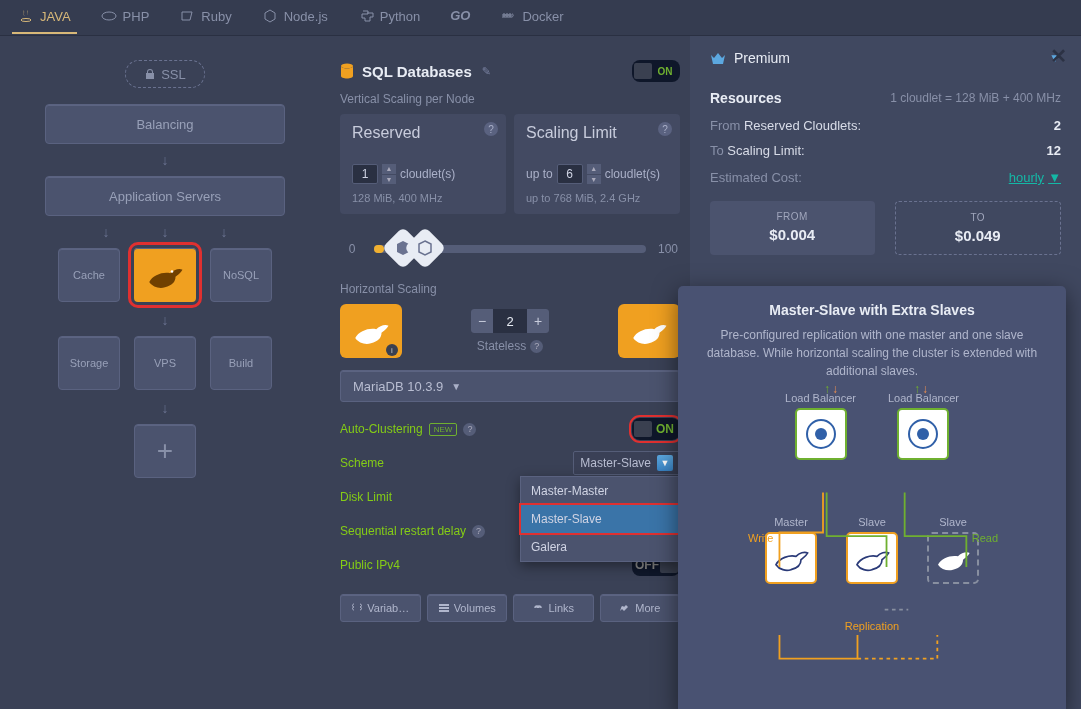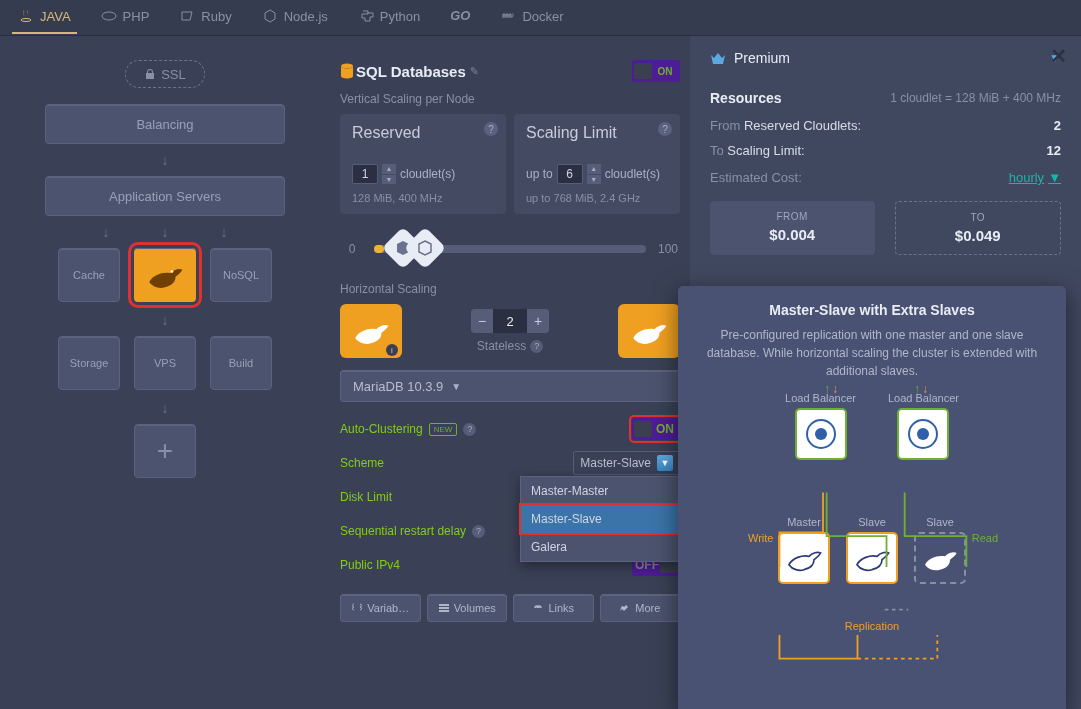--- a/index.html
+++ b/index.html
@@ -21,25 +21,25 @@
 .arrow-row { display: flex; justify-content: center; gap: 52px; margin: 8px 0; }
 .arrow-row.single { gap: 0; }
 .down-arrow { color: #6a7290; font-size: 14px; }
 .tile-row { display: flex; justify-content: center; gap: 14px; margin-bottom: 10px; }
 .tile { width: 62px; height: 54px; background: #4b536e; border: 1px solid #5a6280; border-radius: 4px; display: flex; align-items: center; justify-content: center; color: #98a0b8; font-size: 11px; cursor: pointer; text-align: center; box-shadow: inset 0 1px 0 #5c6482; }
 .tile.active { background: #f0a020; border: none; position: relative; outline: 3px solid #e03030; outline-offset: 3px; }
 .tile.add { font-size: 28px; color: #8890a8; }
 .seal-icon { width: 42px; height: 32px; }
 
 
-.section-head { display: flex; align-items: center; gap: 2px; margin-bottom: 10px; }
+.section-head { display: flex; align-items: center; gap: 8px; margin-bottom: 10px; }
 .section-head .title { color: #e8ecf4; font-size: 15px; font-weight: bold; }
 .db-ico { width: 14px; height: 16px; }
 .pencil { color: #7880a0; font-size: 11px; margin-left: 2px; }
-.toggle { margin-left: auto; width: 48px; height: 22px; background: #4c1d95; border-radius: 2px; display: flex; align-items: center; padding: 2px; cursor: pointer; }
+.toggle { margin-left: auto; width: 48px; height: 22px; background: #0f172a; border-radius: 8px; display: flex; align-items: center; padding: 2px; cursor: pointer; }
 .toggle::before { content: ""; width: 18px; height: 16px; background: #3a4050; border-radius: 2px; }
 .toggle .lbl { flex: 1; text-align: center; font-size: 10px; font-weight: bold; }
 .toggle.on .lbl { color: #6fb030; }
 .toggle.off .lbl { color: #888; }
 .toggle.off { flex-direction: row-reverse; }
 
 .sub-label { color: #8890a8; font-size: 12px; margin-bottom: 8px; }
 .card-row { display: flex; gap: 8px; margin-bottom: 8px; }
 .card { flex: 1; background: #434a62; border-radius: 4px; padding: 10px 12px; position: relative; }
 .card .qmark { position: absolute; right: 8px; top: 8px; width: 14px; height: 14px; background: #5a6280; border-radius: 50%; color: #aab0c8; font-size: 10px; display: flex; align-items: center; justify-content: center; }
@@ -111,21 +111,21 @@
 
 
 .tooltip { position:absolute; left:678px; top:286px; width:388px; background:#495272; border-radius:5px; padding: 16px 18px 12px; box-shadow: 0 6px 24px rgba(0,0,0,0.5); z-index:10; }
 .tooltip h3 { color:#e8ecf4; font-size:14px; text-align:center; margin-bottom:8px; font-weight:bold; }
 .tooltip p { color:#b0b6cc; font-size:12px; text-align:center; line-height:1.5; margin-bottom:12px; }
 .diagram { position:relative; height:310px; }
 .lb-row { display:flex; justify-content:center; gap:32px; }
 .lb { text-align:center; }
 .lb .lbl { font-size:11px; color:#b0b6cc; margin-bottom:4px; }
 .lb .box { width:52px; height:52px; background:#fff; border:2px solid #6fb030; border-radius:5px; display:flex; align-items:center; justify-content:center; margin: 0 auto; }
-.db-row { display:flex; justify-content:center; gap:16px; margin-top: 56px; }
+.db-row { display:flex; justify-content:center; gap:29px; margin-top: 56px; }
 .db { text-align:center; }
 .db .lbl { font-size:11px; color:#b0b6cc; margin-bottom:4px; }
 .db .box { width:52px; height:52px; background:#fff; border:2px solid #f0a020; border-radius:5px; display:flex; align-items:center; justify-content:center; margin:0 auto; }
 .db.extra .box { background:transparent; border:2px dashed #888fa0; }
 .edge-lbl { font-size:11px; position:absolute; }
 .edge-lbl.write { color:#f0a020; left:52px; top:140px; }
 .edge-lbl.read { color:#6fb030; right:50px; top:140px; }
 .repl { text-align:center; font-size:11px; color:#f0a020; margin-top: 36px; }
 .arrows-up { position:absolute; top: -10px; font-size: 12px; display:flex; gap:2px; }
 .arrows-up.left { left: 128px; }

